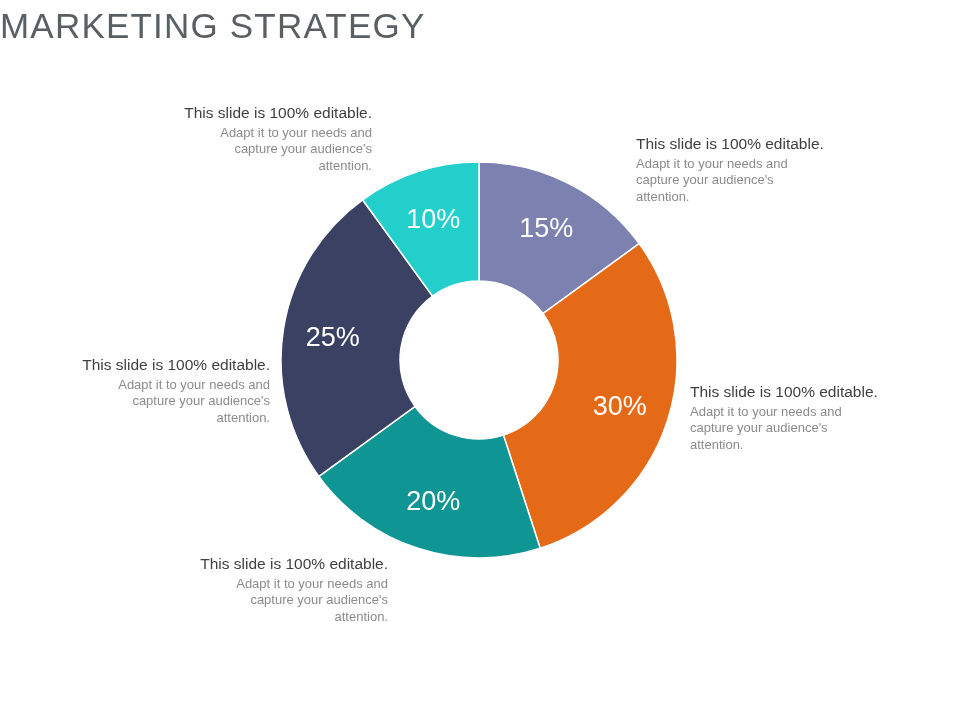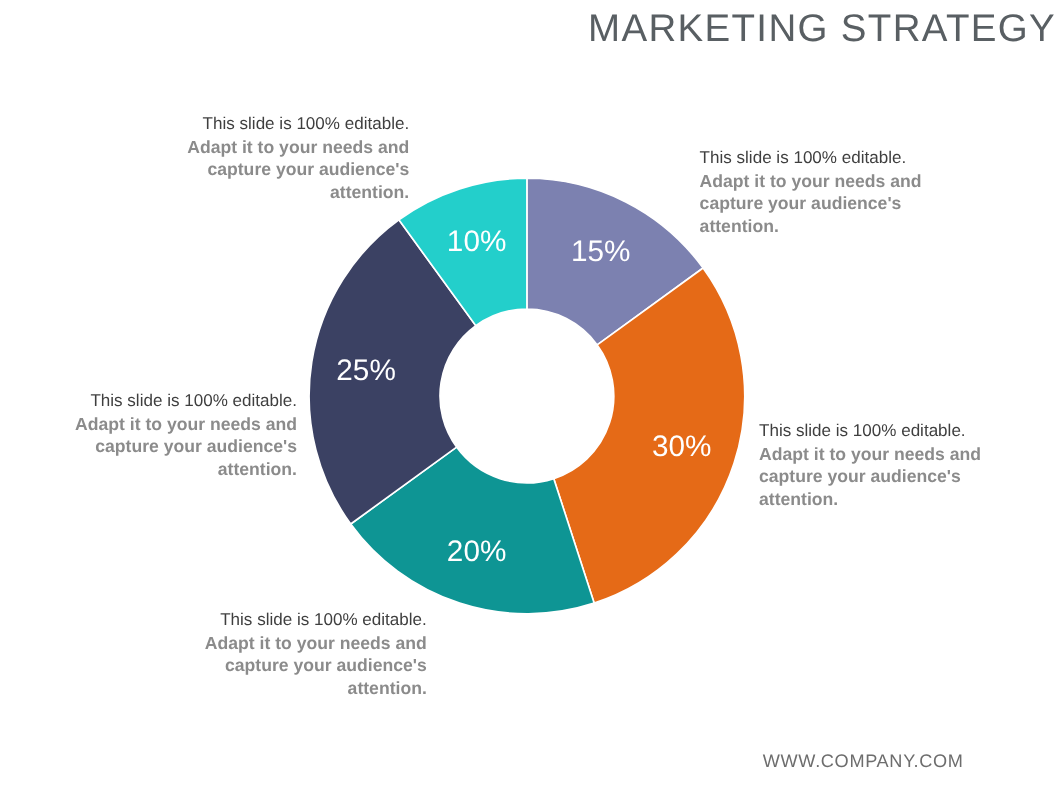--- a/index.html
+++ b/index.html
@@ -20,21 +20,21 @@
     inset: 0;
     background: #ffffff;
   }
 
   
   .slide-title {
     position: absolute;
     top: 6px;
     left: 0;
     width: 960px;
-    text-align: right;
+    text-align: left;
     font-size: 35px;
     letter-spacing: 1.2px;
     color: #595f63;
     font-weight: 400;
     white-space: nowrap;
   }
 
   
   .chart-wrap {
     position: absolute;
@@ -63,23 +63,23 @@
     line-height: 1.28;
   }
   .callout .callout-head {
     font-size: 15.5px;
     font-weight: normal;
     color: #3f3f3f;
     margin-bottom: 2px;
     white-space: nowrap;
   }
   .callout .callout-body {
-    font-size: 16px;
+    font-size: 13px;
     color: #8b8b8b;
-    font-weight: 700;
+    font-weight: 400;
   }
 
   .callout.align-right { text-align: right; }
   .callout.align-left  { text-align: left;  }
 
   
   .callout-top-left    { left: 32px;  top: 103px;  width: 340px; }
   .callout-top-right   { left: 636px; top: 134px;  width: 300px; }
   .callout-left        { left: 10px;  top: 355px;  width: 260px; }
   .callout-right       { left: 690px; top: 382px;  width: 265px; }
@@ -150,15 +150,14 @@
     <div class="callout-body">attention.</div>
   </div>
 
   <div class="callout callout-bottom align-right">
     <div class="callout-head">This slide is 100% editable.</div>
     <div class="callout-body">Adapt it to your needs and</div>
     <div class="callout-body">capture your audience's</div>
     <div class="callout-body">attention.</div>
   </div>
 
-  <div class="footer-url">WWW.COMPANY.COM</div>
 
 </div>
 
 </body></html>

